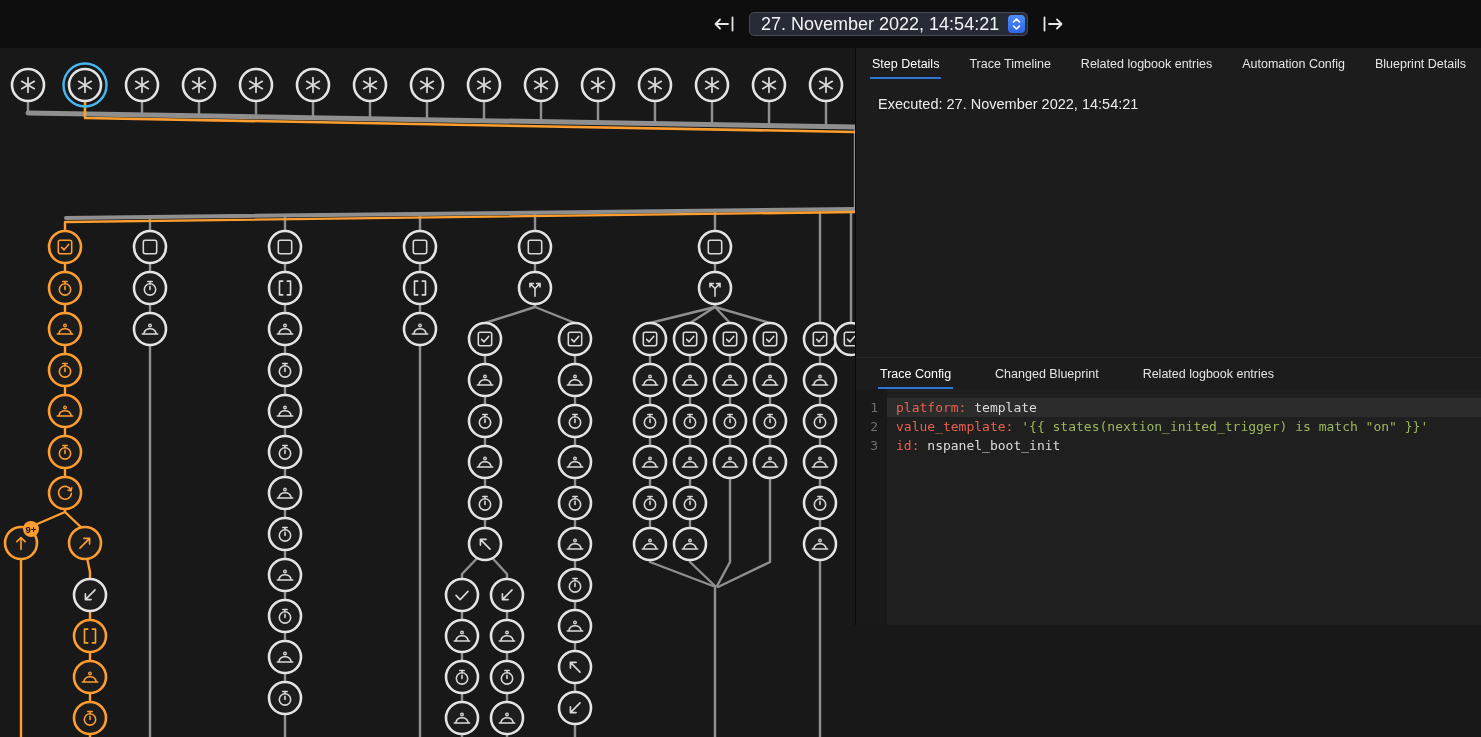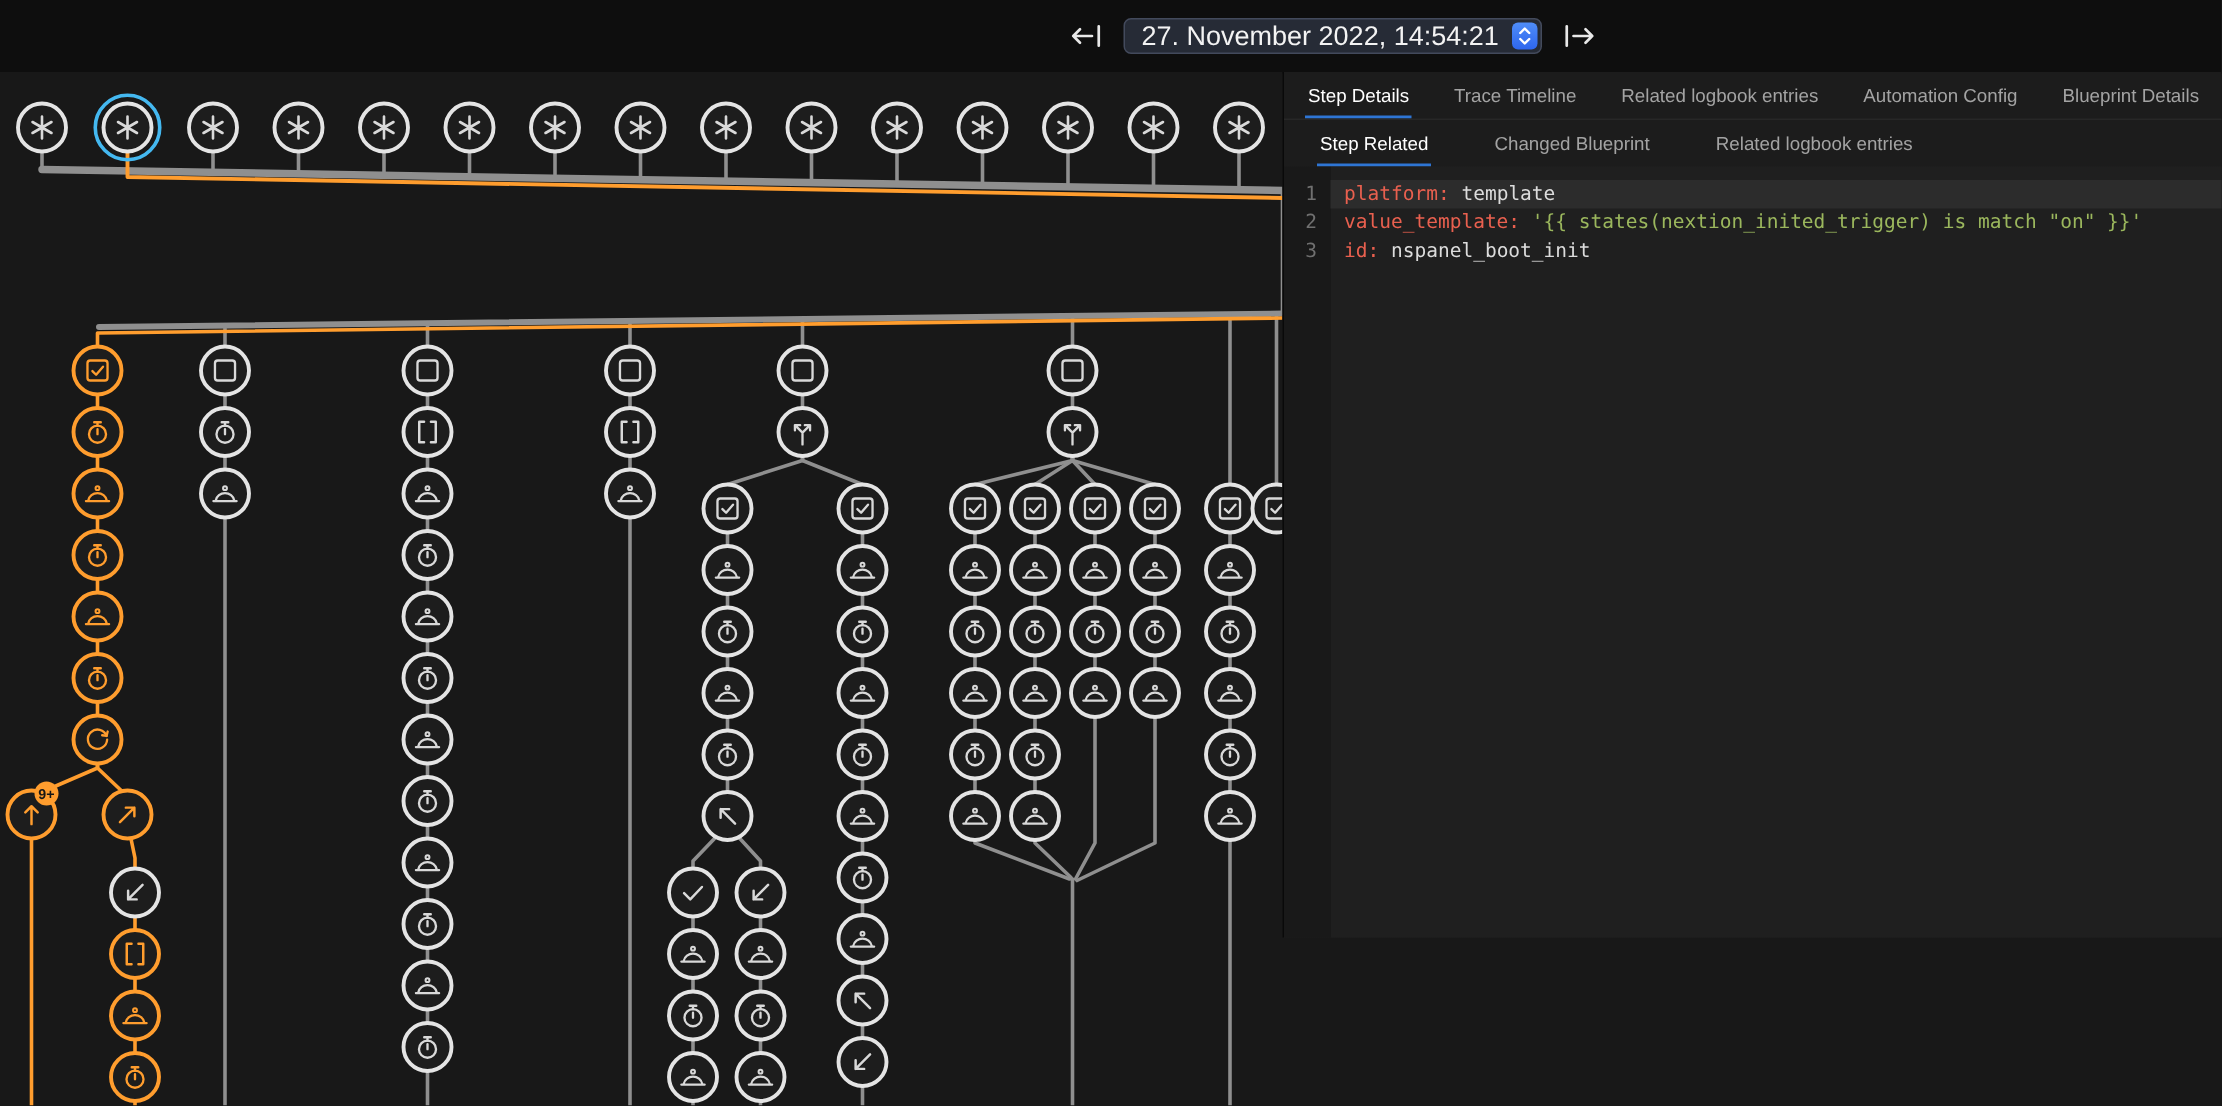--- a/index.html
+++ b/index.html
@@ -44,21 +44,21 @@
   
   .right-panel{
     position:absolute;top:48px;left:855px;width:626px;height:577px;
     background:#1c1c1c;border-left:1px solid #090909;
     display:flex;flex-direction:column;
   }
   .tabbar{display:flex;align-items:stretch;height:31px;flex:none}
   .tabbar.spread{justify-content:space-between;padding:0 14px}
   .tabbar.left{gap:40px;padding-left:22px;border-top:1px solid #272727}
   .tab{
-    font-size:12.5px;color:#a3a3a3;display:flex;align-items:center;
+    font-size:12.5px;color:#e5e5e5;display:flex;align-items:center;
     padding:2px 2px 0;border-bottom:2px solid transparent;cursor:pointer;white-space:nowrap;
   }
   .tab.active{color:#ffffff;border-bottom-color:#2e75d4}
   .panel-content{height:278px;flex:none}
   .executed{padding:17px 22px;font-size:14.5px;color:#ededed}
   .editor{
     flex:1;
     background:linear-gradient(90deg,#191919 0 31px,#1f1f1f 31px);
     font-family:"DejaVu Sans Mono",monospace;font-size:13px;line-height:19px;
     padding-top:9px;overflow:hidden;
@@ -602,22 +602,25 @@
 </div>
 
 <div class="right-panel">
   <div class="tabbar spread" id="main-tabs">
       <div class="tab active">Step Details</div>
       <div class="tab">Trace Timeline</div>
       <div class="tab">Related logbook entries</div>
       <div class="tab">Automation Config</div>
       <div class="tab">Blueprint Details</div>
     </div>
+  <div class="panel-content">
+    <div class="executed">Executed: 27. November 2022, 14:54:21</div>
+  </div>
   <div class="tabbar left" id="config-tabs">
-      <div class="tab active">Step Related</div>
+      <div class="tab active">Trace Config</div>
       <div class="tab">Changed Blueprint</div>
       <div class="tab">Related logbook entries</div>
     </div>
   <div class="editor" id="code-editor">
     <div id="code-lines">
         <div class="code-row active-line">
           <span class="gutter">1</span>
           <span class="code-content"><span class="tok-key">platform:</span><span class="tok-plain"> template</span></span>
         </div>
         <div class="code-row">

